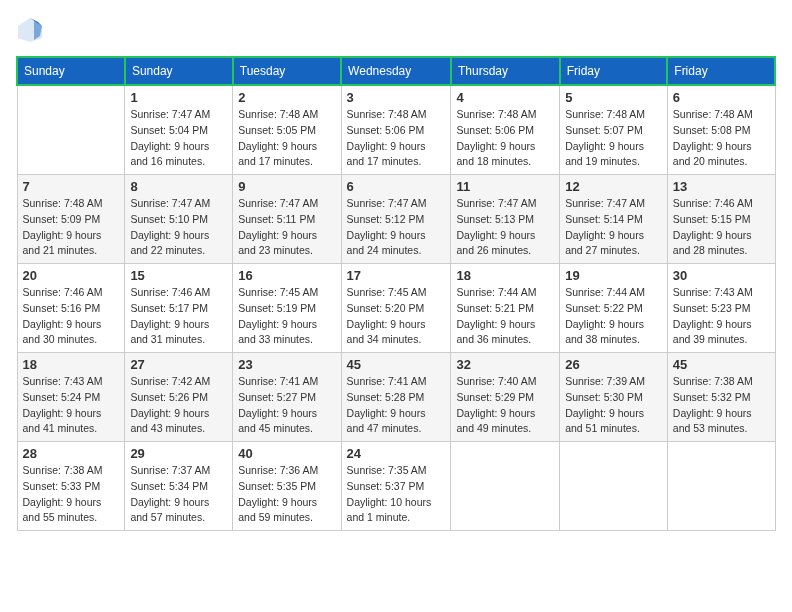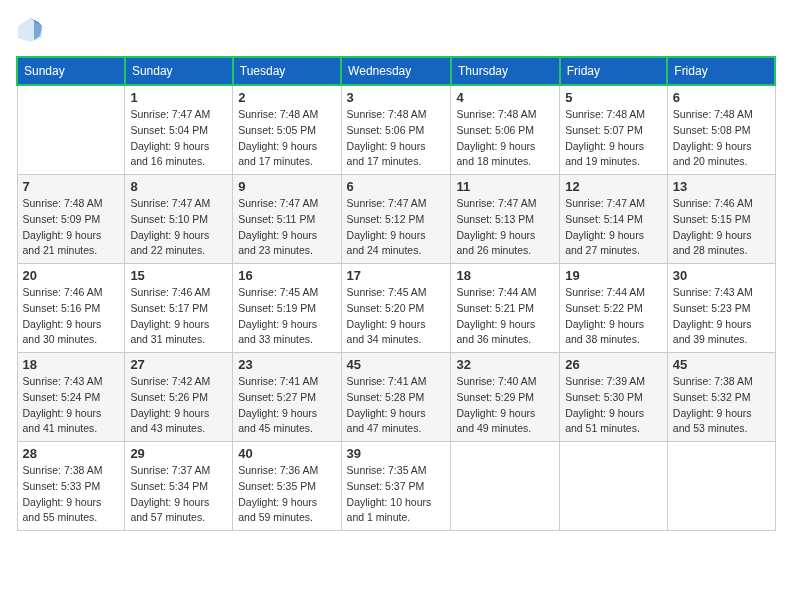--- a/index.html
+++ b/index.html
@@ -242,21 +242,21 @@
         </td>
         <td>
           <div class="day-number">29</div>
           <div class="day-info">Sunrise: 7:37 AM<br>Sunset: 5:34 PM<br>Daylight: 9 hours and 57 minutes.</div>
         </td>
         <td>
           <div class="day-number">40</div>
           <div class="day-info">Sunrise: 7:36 AM<br>Sunset: 5:35 PM<br>Daylight: 9 hours and 59 minutes.</div>
         </td>
         <td>
-          <div class="day-number">39</div>
+          <div class="day-number">24</div>
           <div class="day-info">Sunrise: 7:35 AM<br>Sunset: 5:37 PM<br>Daylight: 10 hours and 1 minute.</div>
         </td>
         <td class="empty-cell"></td>
         <td class="empty-cell"></td>
         <td class="empty-cell"></td>
       </tr>
     </tbody>
 </table>
 
 </body></html>

